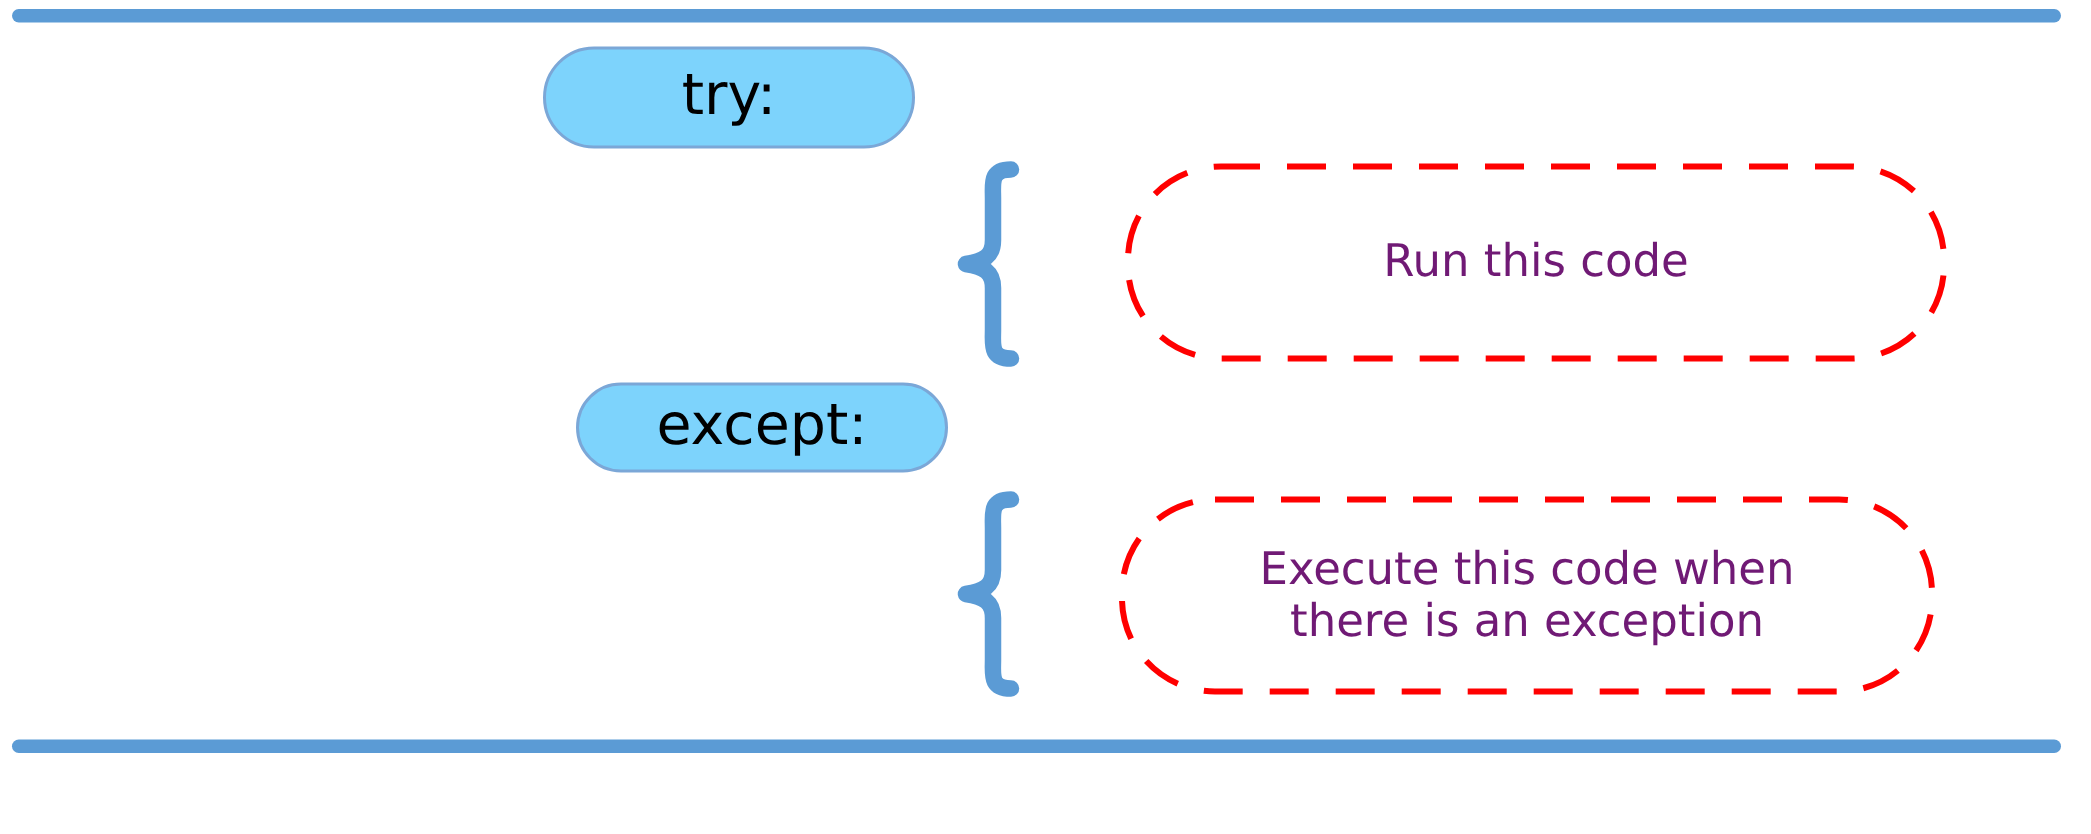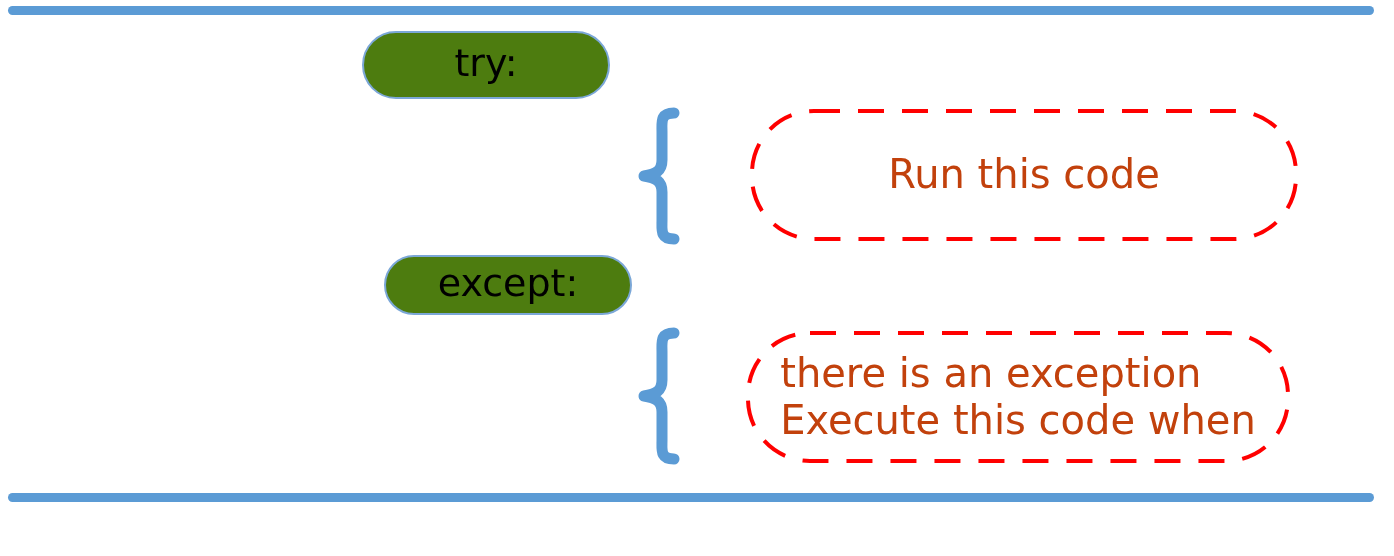--- a/index.html
+++ b/index.html
@@ -25,21 +25,21 @@
     border-radius: 5px;
     background: #5b9bd5;
   }
   .rule-top    { left: 8px;  top: 6px;   width: 1366px; }
   .rule-bottom { left: 8px;  top: 493px; width: 1366px; }
 
   
   .pill {
     position: absolute;
     box-sizing: border-box;
-    background: #4d7c0f;
+    background: #7dd3fc;
     border: 2px solid #7ba7d7;
     border-radius: 999px;
     display: flex;
     align-items: center;
     justify-content: center;
     color: #000000;
     font-size: 38px;
     line-height: 1;
     letter-spacing: 0px;
     white-space: nowrap;
@@ -60,22 +60,23 @@
   .brace-1 { left: 630px; top: 108px; height: 136px; }
   .brace-2 { left: 630px; top: 328px; height: 136px; }
 
   
   .dashbox {
     position: absolute;
     box-sizing: border-box;
     display: flex;
     align-items: center;
     justify-content: center;
-    color: #c2410c;
-    font-size: 40px;
+    text-align: center;
+    color: #701a75;
+    font-size: 30px;
     line-height: 1.18;
     background: transparent;
   }
   .dashbox svg {
     position: absolute;
     left: 0; top: 0;
     width: 100%; height: 100%;
     overflow: visible;
     pointer-events: none;
   }
@@ -135,20 +136,20 @@
                L 32 112
                C 32 122, 30 131, 44 131" fill="none" stroke="#5b9bd5" stroke-width="11" stroke-linecap="round" stroke-linejoin="round"></path>
     </svg>
   </div>
 
   <div class="dashbox dashbox-exec">
     <svg viewBox="0 0 544 132" preserveAspectRatio="none" aria-hidden="true">
       <rect x="2" y="2" width="540" height="128" rx="62" ry="62" fill="none" stroke="#ff0000" stroke-width="4" stroke-dasharray="26 18" stroke-linecap="butt"></rect>
     </svg>
     <span class="dash-text">
+      <span class="dash-line">Execute this code when</span>
       <span class="dash-line">there is an exception</span>
-      <span class="dash-line">Execute this code when</span>
     </span>
   </div>
 
   <div class="rule rule-bottom"></div>
 
 </div>
 
 </body></html>

